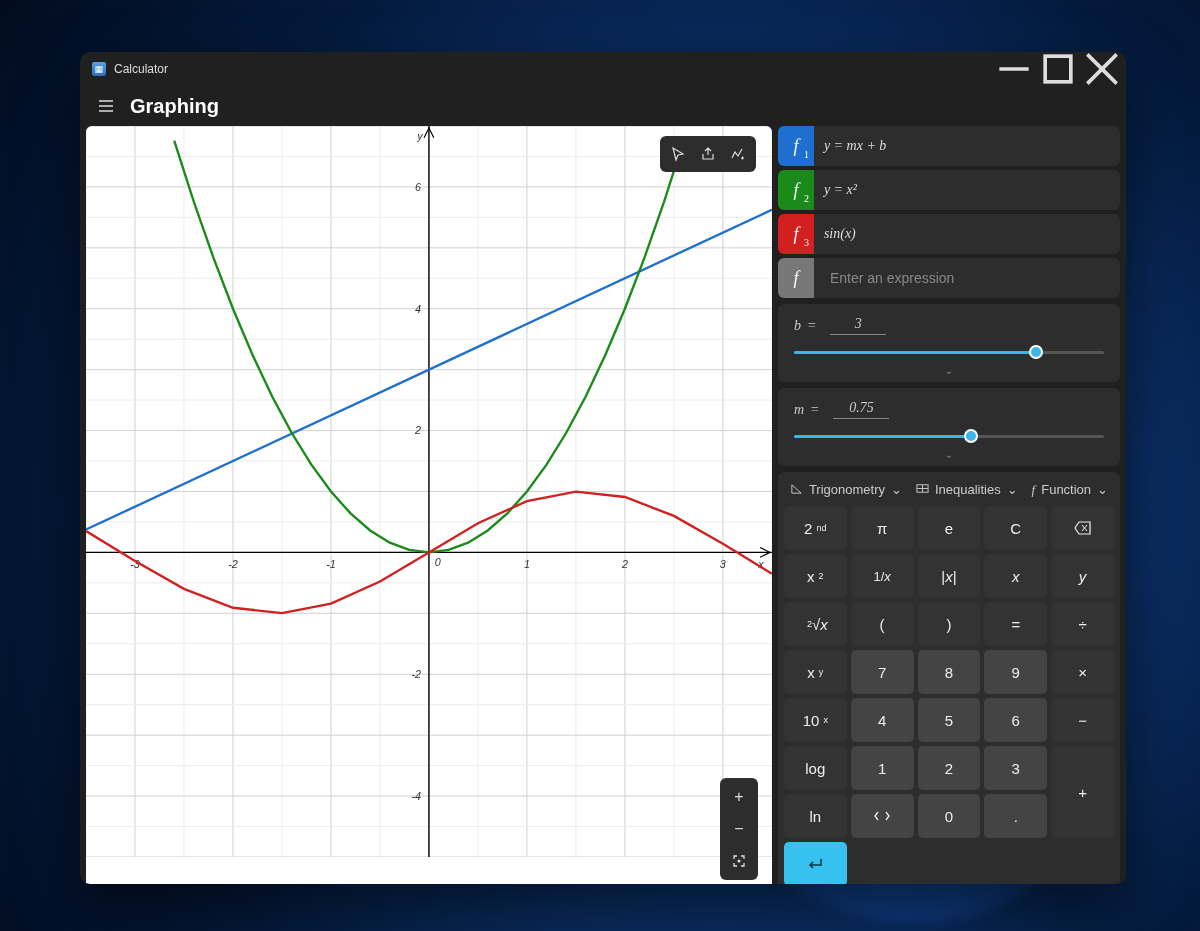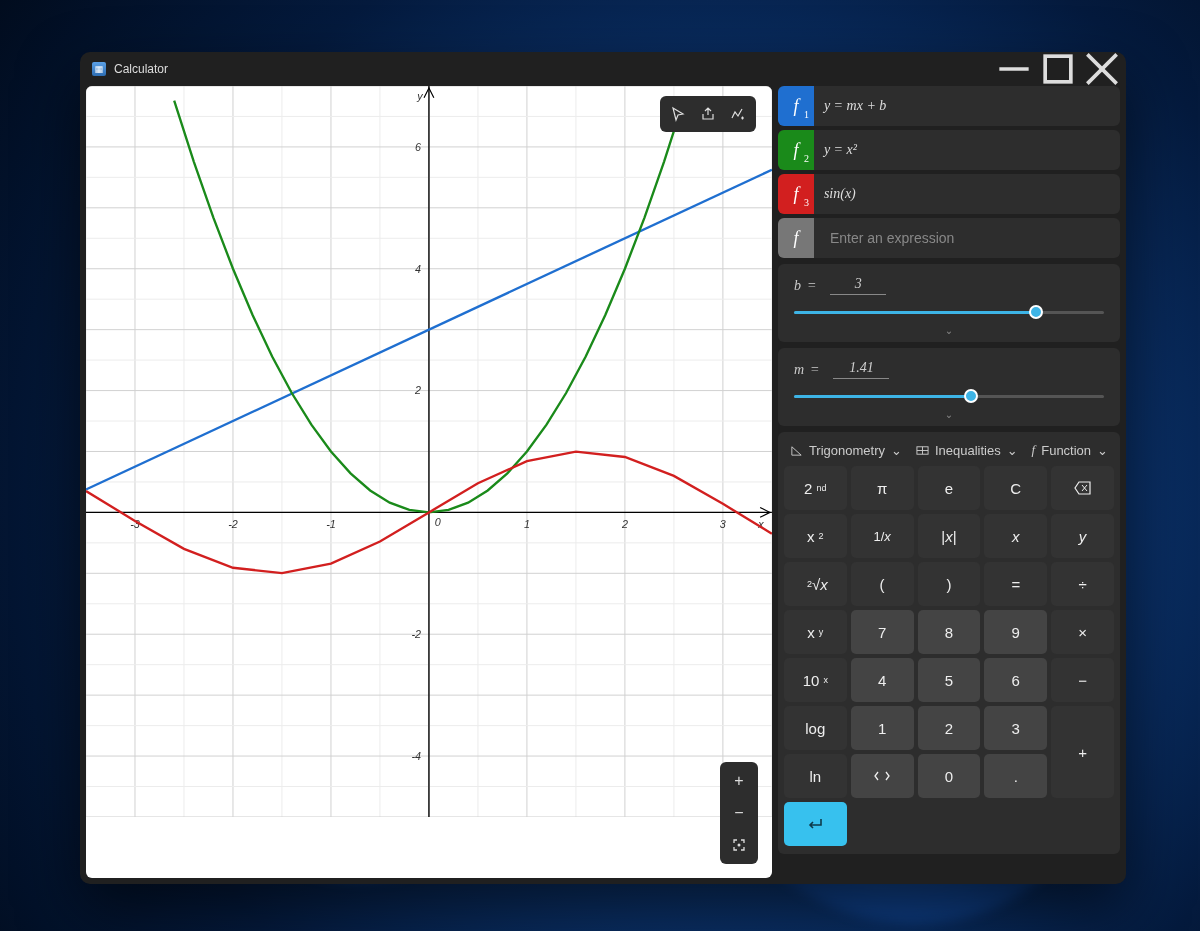--- a/index.html
+++ b/index.html
@@ -44,21 +44,21 @@
 .var-head{display:flex;align-items:center;gap:6px;font-style:italic;font-family:"Times New Roman",serif}
 .var-val{border-bottom:1px solid #888;min-width:44px;text-align:center;margin-left:8px;padding:0 6px 2px}
 .slider{position:relative;height:18px;margin-top:8px}
 .slider .track{position:absolute;top:8px;left:0;right:0;height:3px;background:#555;border-radius:2px}
 .slider .fill{position:absolute;top:8px;left:0;height:3px;background:#3db4e6;border-radius:2px}
 .slider .thumb{position:absolute;top:2px;width:14px;height:14px;border-radius:50%;background:#3db4e6;border:2px solid #fff;box-sizing:border-box;transform:translateX(-50%)}
 .var-chevron{text-align:center;color:#888;margin-top:4px;font-size:10px}
 
 .keypad-wrap{background:#2d2d2d;border-radius:6px;padding:6px 6px 8px;display:flex;flex-direction:column;gap:6px}
 .kp-tabs{display:flex;gap:14px;color:#ccc;font-size:13px;padding:4px 6px 2px}
-.kp-tab{display:flex;align-items:center;gap:6px}
+.kp-tab{display:flex;align-items:flex-start;gap:6px}
 .kp-tab svg{width:13px;height:13px}
 .kp-grid{display:grid;grid-template-columns:repeat(5,1fr);grid-auto-rows:44px;gap:4px}
 .key{background:#3a3a3a;border-radius:5px;display:flex;align-items:center;justify-content:center;color:#eee;font-size:15px}
 .key.op{background:#333}
 .key.num{background:#444}
 .key.accent{background:#37c1ee;color:#0e3a4a}
 .key.tall{grid-row:span 2}
 .key sup{font-size:9px;margin-left:4px}
 .key .frac{font-size:13px;line-height:1}
 </style>
@@ -87,20 +87,30 @@
         </svg>
     </div>
     <div class="win-btn close">
       <svg viewBox="0 0 12 12">
           <line x1="2" y1="2" x2="10" y2="10" stroke="#ddd"></line>
           <line x1="10" y1="2" x2="2" y2="10" stroke="#ddd"></line>
         </svg>
     </div>
   </div>
 
+  <div class="header">
+    <div class="ham">
+      <svg viewBox="0 0 16 16" width="16" height="16">
+          <line x1="1" y1="3" x2="15" y2="3" stroke="#ddd" stroke-width="1.5"></line>
+          <line x1="1" y1="8" x2="15" y2="8" stroke="#ddd" stroke-width="1.5"></line>
+          <line x1="1" y1="13" x2="15" y2="13" stroke="#ddd" stroke-width="1.5"></line>
+        </svg>
+    </div>
+    <div class="mode">Graphing</div>
+  </div>
 
   <div class="body">
     <div class="graph-pane">
       <div class="graph-canvas">
         <svg class="plot" id="plot" viewBox="0 0 700 746" preserveAspectRatio="none">
             <line x1="0" y1="0" x2="0" y2="746" stroke="#ececec" stroke-width="1"></line>
             <line x1="50" y1="0" x2="50" y2="746" stroke="#d0d0d0" stroke-width="1"></line>
             <line x1="100" y1="0" x2="100" y2="746" stroke="#ececec" stroke-width="1"></line>
             <line x1="150" y1="0" x2="150" y2="746" stroke="#d0d0d0" stroke-width="1"></line>
             <line x1="200" y1="0" x2="200" y2="746" stroke="#ececec" stroke-width="1"></line>
@@ -223,21 +233,21 @@
               <div class="track"></div>
               <div class="fill" style="width:78%"></div>
               <div class="thumb" style="left:78%"></div>
             </div>
   <div class="var-chevron">⌄</div>
           </div>
           <div class="var-card">
             <div class="var-head">
               <span>m</span>
               <span>=</span>
-              <span class="var-val">1.41</span>
+              <span class="var-val">0.75</span>
             </div>
   <div class="slider">
               <div class="track"></div>
               <div class="fill" style="width:57%"></div>
               <div class="thumb" style="left:57%"></div>
             </div>
   <div class="var-chevron">⌄</div>
           </div>
         </div>
 

